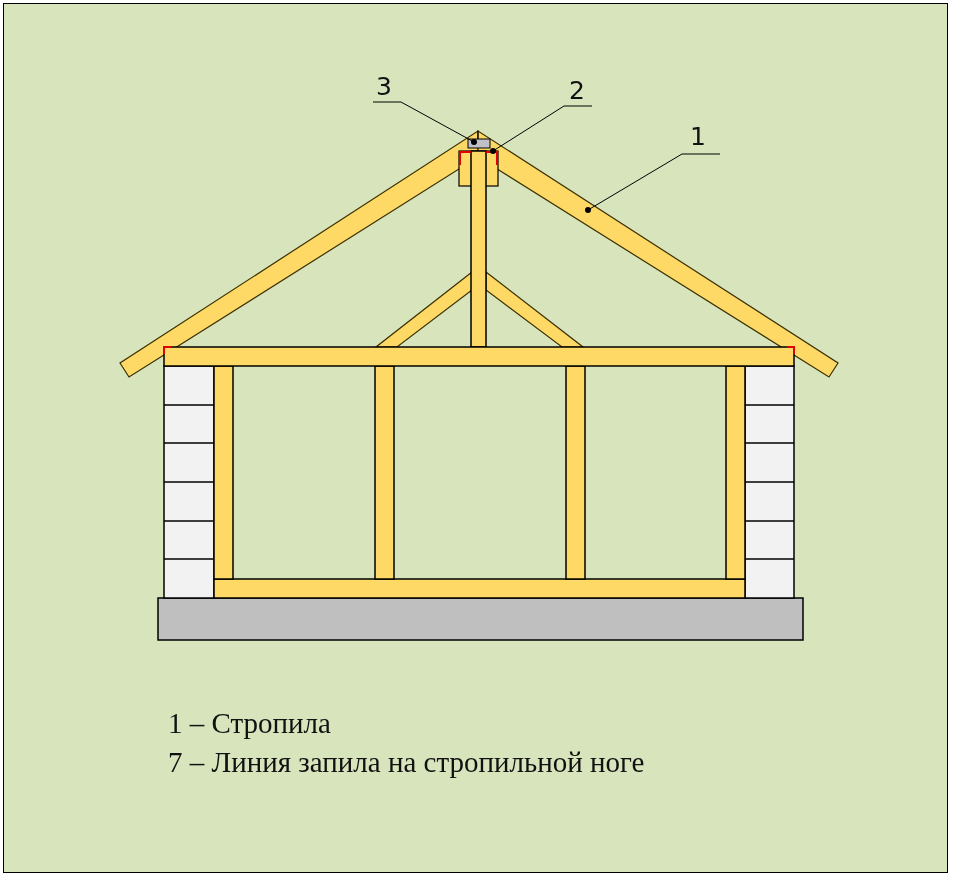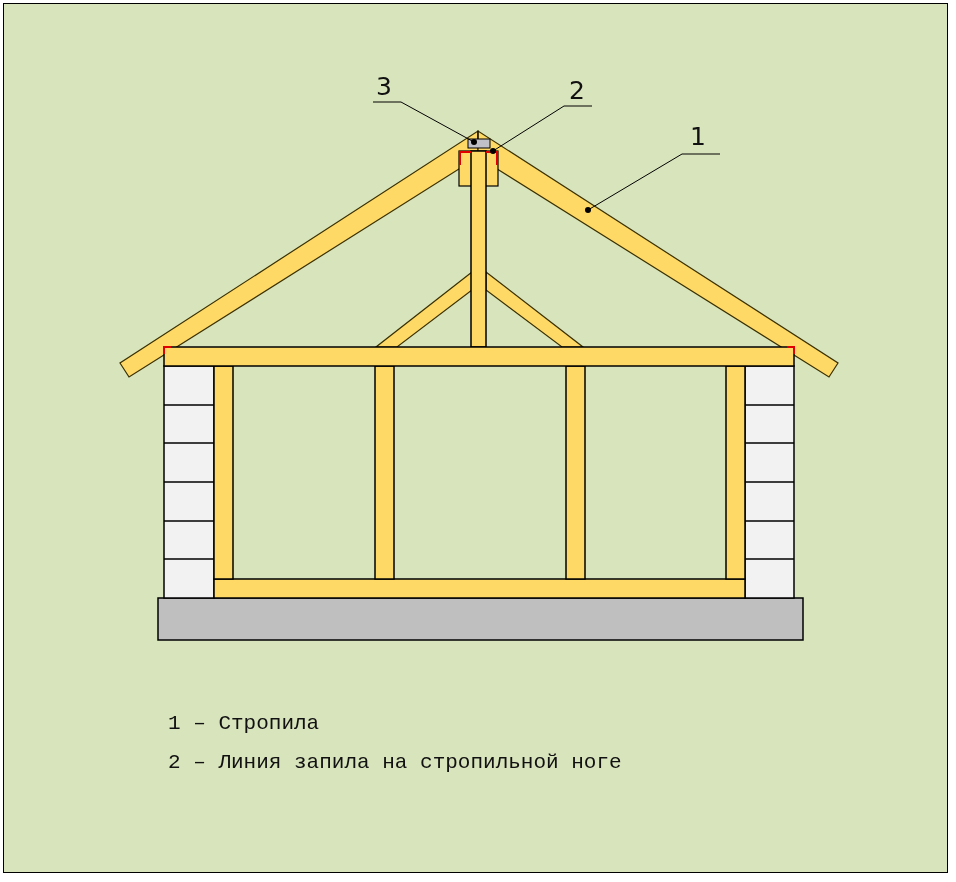--- a/index.html
+++ b/index.html
@@ -1,20 +1,20 @@
 <!DOCTYPE html>
 <html><head>
   <meta charset="utf-8">
   <style>
     html, body { margin: 0; padding: 0; background: #ffffff; }
     body { width: 956px; height: 882px; position: relative; overflow: hidden; font-family: "Liberation Sans", sans-serif; }
     #canvas { position: absolute; left: 0; top: 0; width: 956px; height: 882px; }
     .frame { position: absolute; left: 3px; top: 3px; width: 943px; height: 868px; background: #d8e4bc; border: 1.5px solid #000; }
     svg { position: absolute; left: 0; top: 0; }
-    .legend { position: absolute; left: 168px; top: 704px; font-family: Liberation Mono, monospace; font-size: 21px; color: #111; line-height: 39px; }
+    .legend { position: absolute; left: 168px; top: 704px; font-family: Liberation Serif, serif; font-size: 29px; color: #111; line-height: 39px; }
     .legend div { white-space: nowrap; }
     .callout-num { position: absolute; font-family: "DejaVu Sans", sans-serif; font-size: 25px; color: #111; }
   </style>
 </head>
 <body>
 
 <div id="canvas">
   <div class="frame"></div>
 
   <svg width="956" height="882" viewBox="0 0 956 882">
@@ -84,15 +84,15 @@
       <circle cx="588" cy="210" r="3" fill="#000"></circle>
     </g>
   </svg>
 
   <div class="callout-num" style="left:376px; top:72px;">3</div>
   <div class="callout-num" style="left:569px; top:76px;">2</div>
   <div class="callout-num" style="left:690px; top:122px;">1</div>
 
   <div class="legend">
     <div>1 – Стропила</div>
-    <div>2 – Линия запила на стропильной ноге</div>
+    <div>7 – Линия запила на стропильной ноге</div>
   </div>
 </div>
 
 </body></html>

